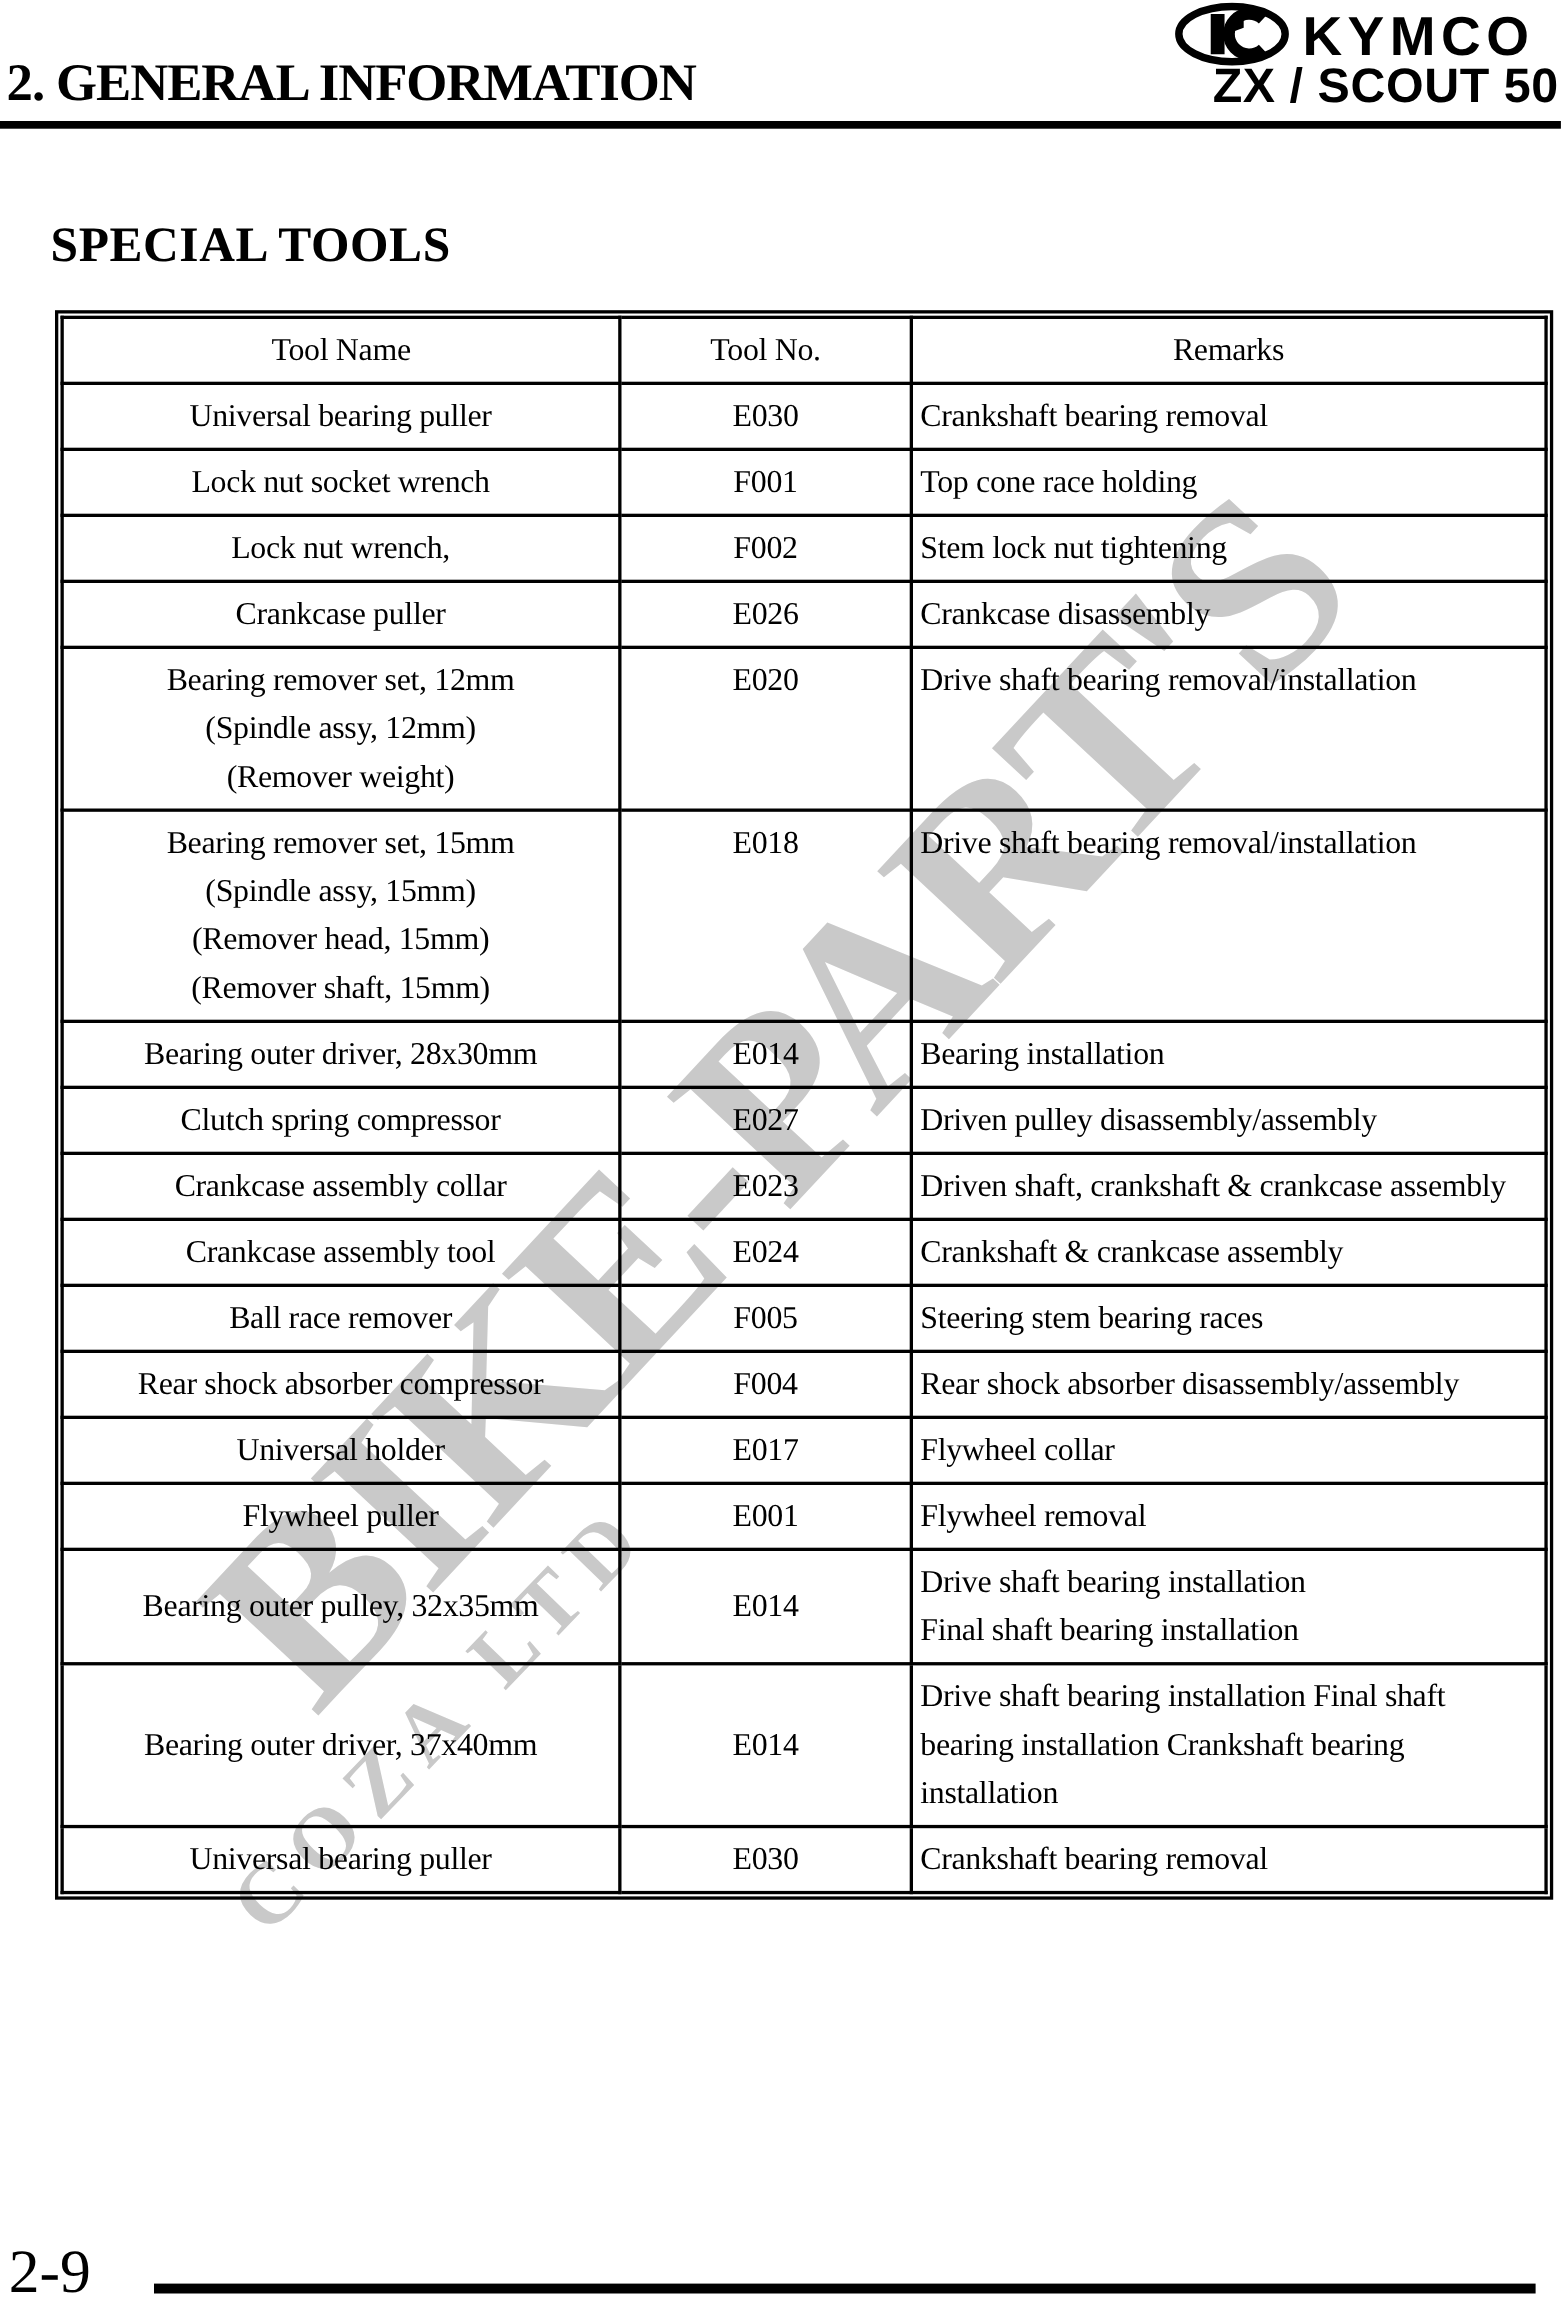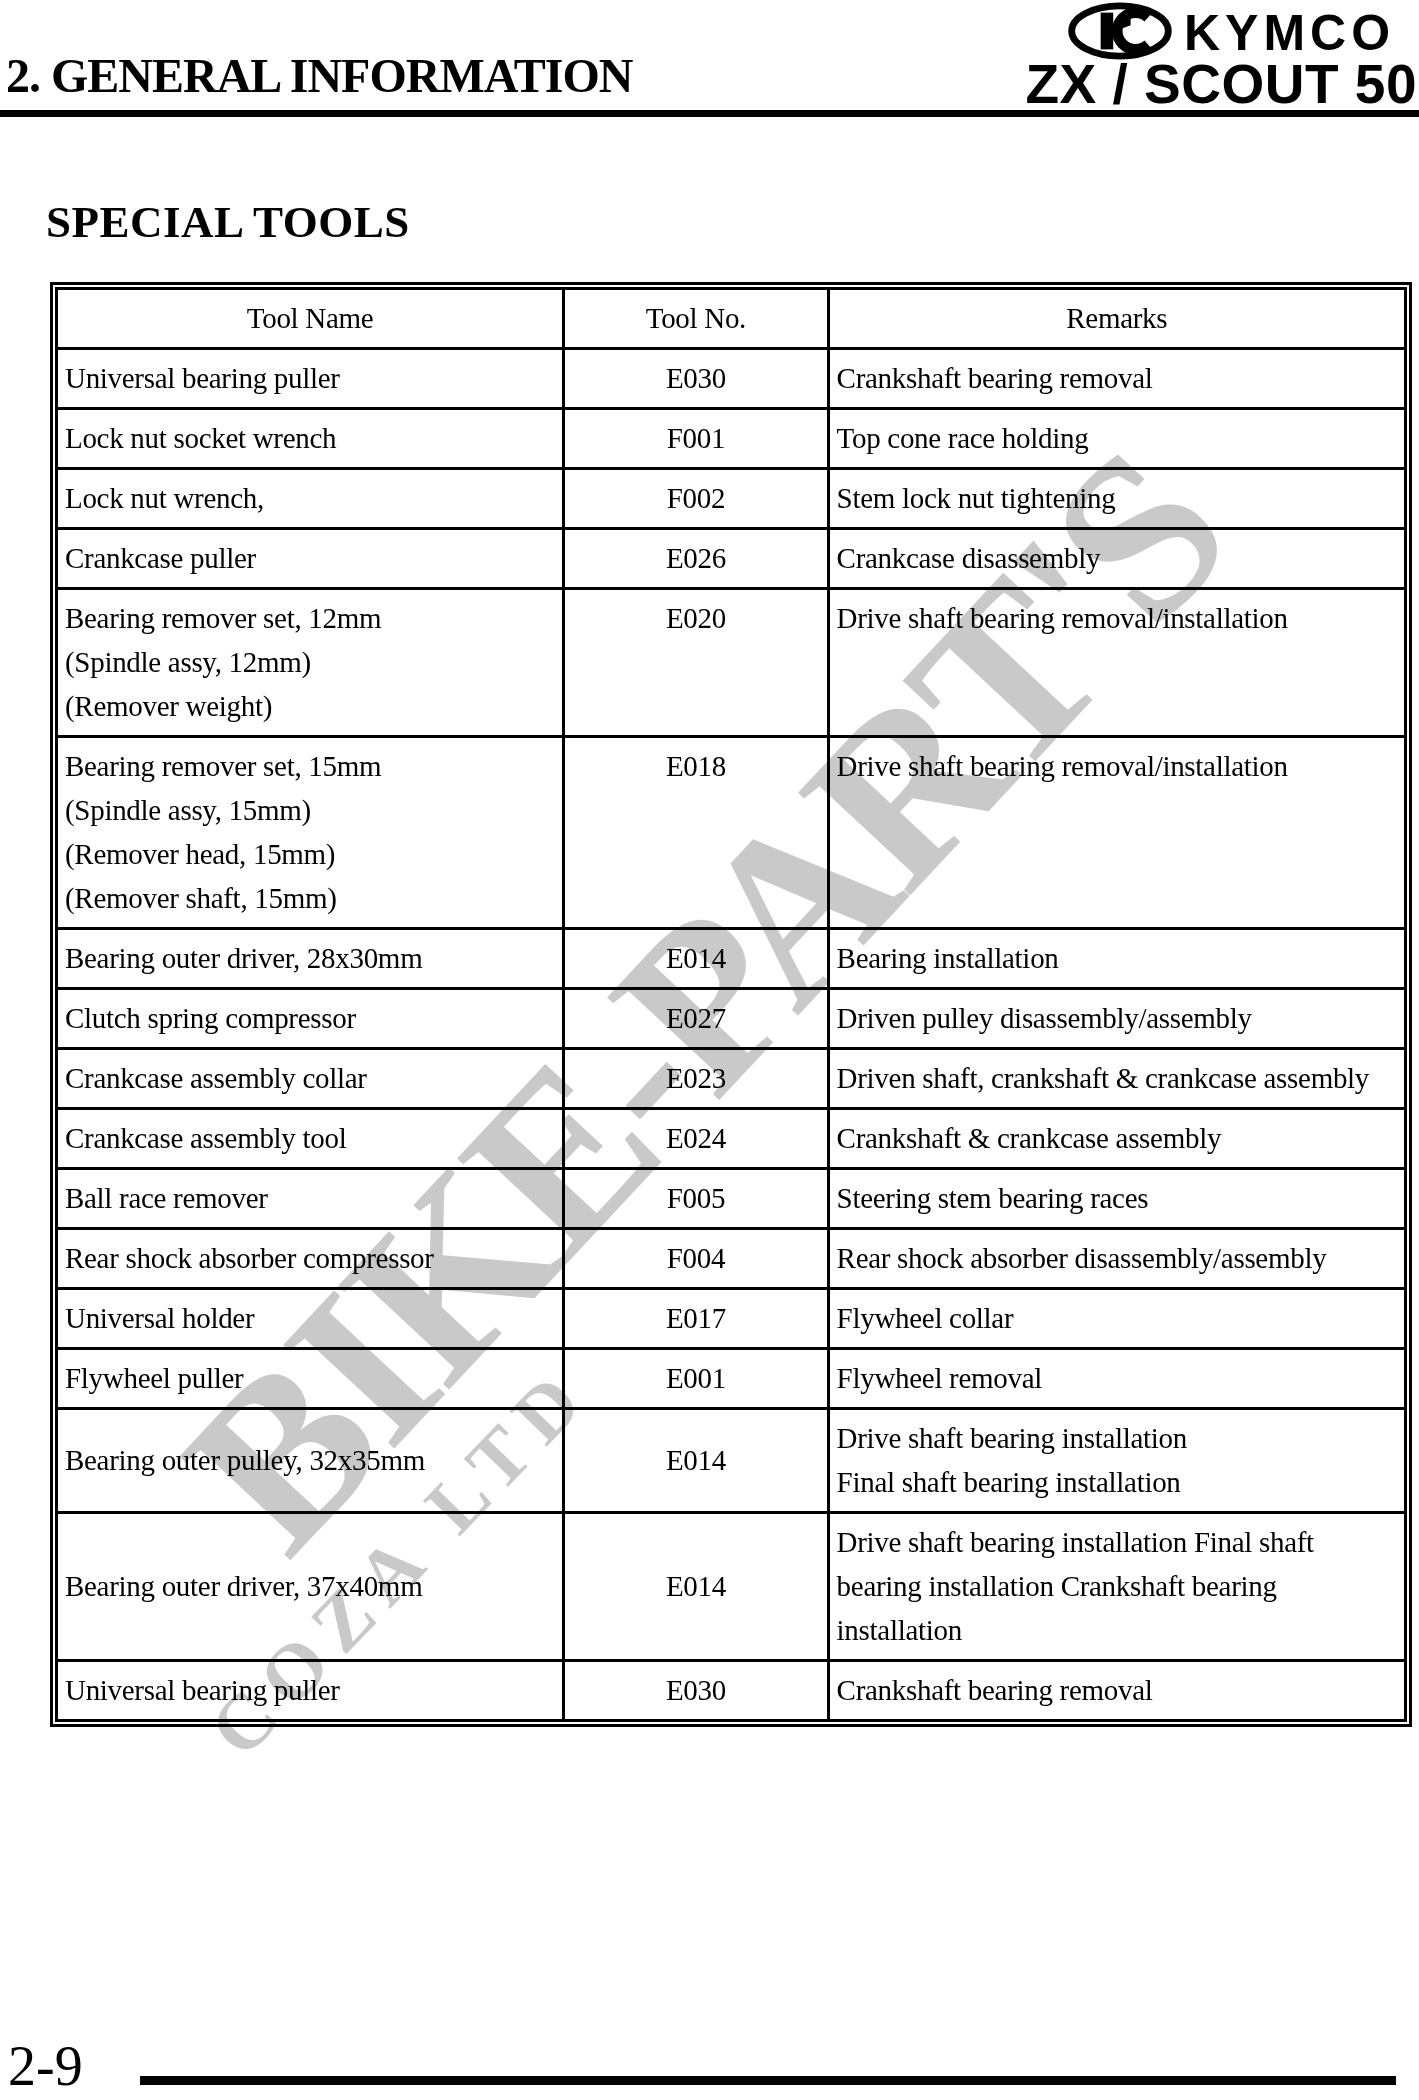--- a/index.html
+++ b/index.html
@@ -18,35 +18,35 @@
 
   
   #section-title{position:absolute;left:6px;top:52px;margin:0;
                  font-size:48px;line-height:1;font-weight:700;letter-spacing:-1px;}
   #top-rule{position:absolute;left:0;top:110px;width:1419px;height:7px;background:#000;}
   #brand-block{position:absolute;left:1060px;top:0;width:359px;height:100px;}
   #kymco-logo{position:absolute;left:6px;top:2px;width:108px;height:58px;}
   #brand-name{position:absolute;left:124px;top:8px;font-family:Liberation Sans, sans-serif;
               font-weight:700;font-size:50px;line-height:1;letter-spacing:5px;}
   #brand-model{position:absolute;right:2px;top:57px;font-family:"Liberation Sans",sans-serif;
-               font-weight:700;font-size:55px;line-height:1;letter-spacing:0.5px;white-space:nowrap;}
+               font-weight:700;font-size:44px;line-height:1;letter-spacing:0.5px;white-space:nowrap;}
 
   
   #special-tools-heading{position:absolute;left:46px;top:200px;margin:0;
                          font-size:45px;line-height:1;font-weight:700;letter-spacing:0.5px;}
 
   
   #table-wrap{position:absolute;left:50px;top:282px;width:1362px;box-sizing:border-box;
               border:3px solid #000;padding:2px;background:transparent;}
   table{width:100%;border-collapse:collapse;background:transparent;}
   col.c1{width:37.6%;} col.c2{width:19.6%;} col.c3{width:42.8%;}
   th,td{border:3px solid #000;font-size:29px;line-height:44px;letter-spacing:-0.3px;
         padding:6px 8px 7px 8px;white-space:pre-line;vertical-align:middle;background:transparent;}
   th{font-weight:400;text-align:center;}
-  td.c-name{text-align:left;padding-left:7px;}
+  td.c-name{text-align:center;padding-left:7px;}
   td.c-no{text-align:center;}
   td.c-remarks{text-align:left;padding-left:7px;margin-top:44px;}
   tr.va-top td{vertical-align:top;}
 
   
   #page-number{position:absolute;left:8px;top:2038px;font-size:56px;line-height:1;font-weight:400;}
   #bottom-rule{position:absolute;left:140px;top:2076px;width:1256px;height:9px;background:#000;}
 </style>
 </head>
 <body>

